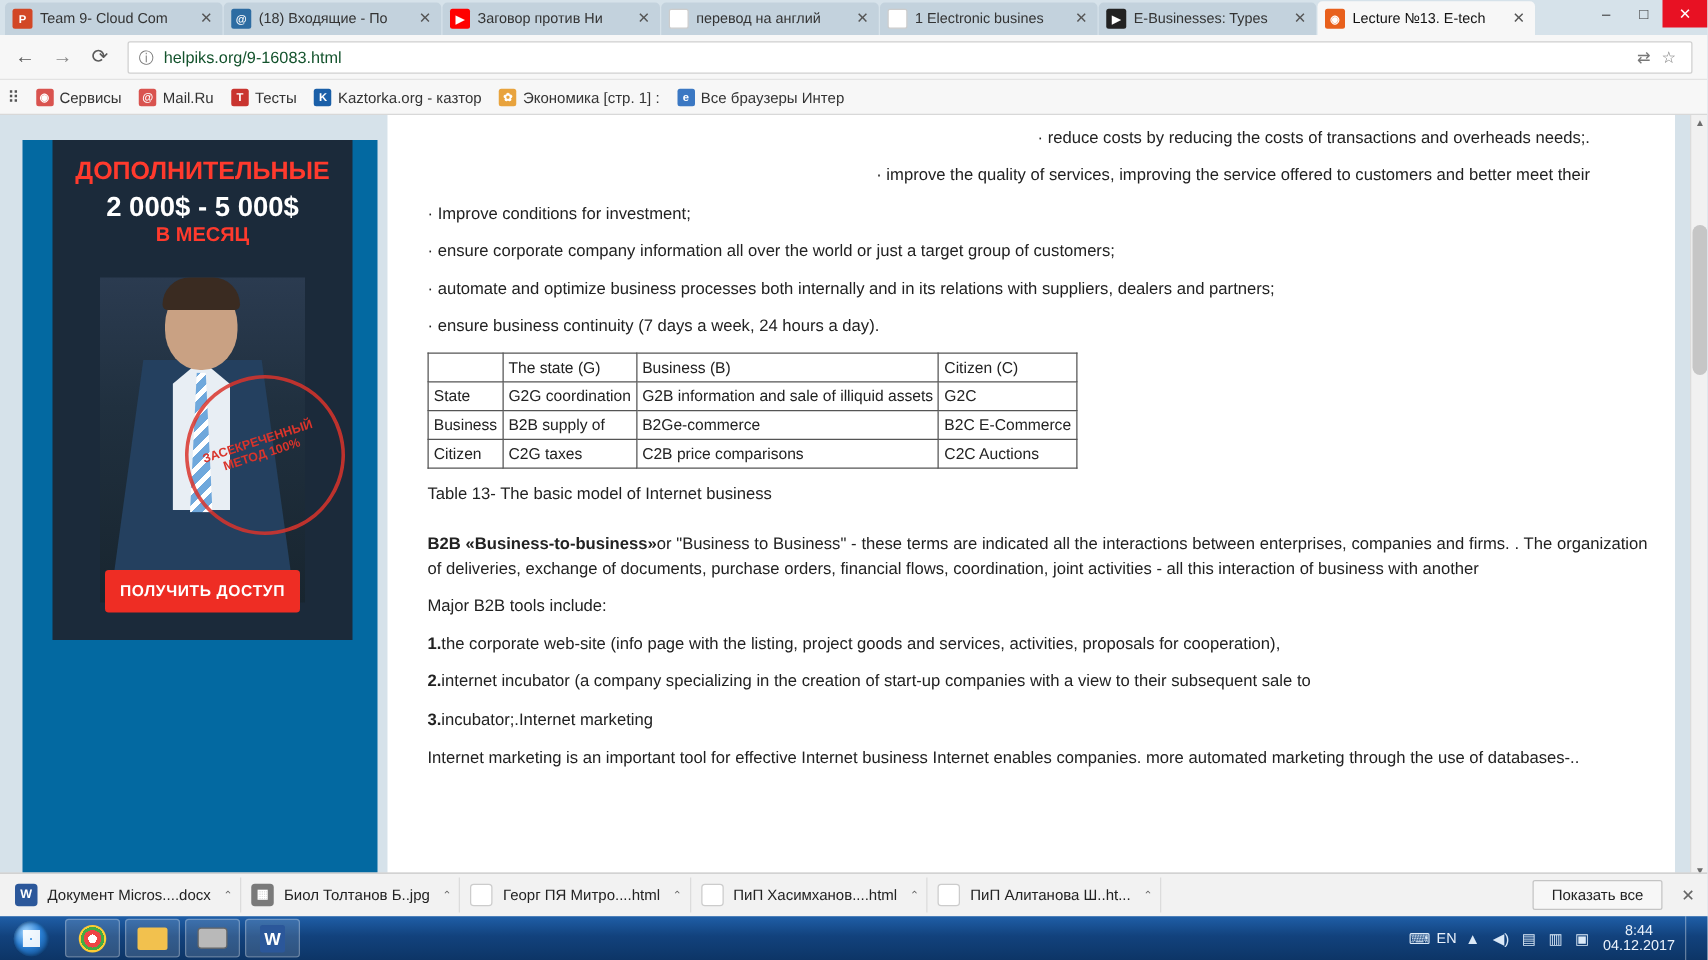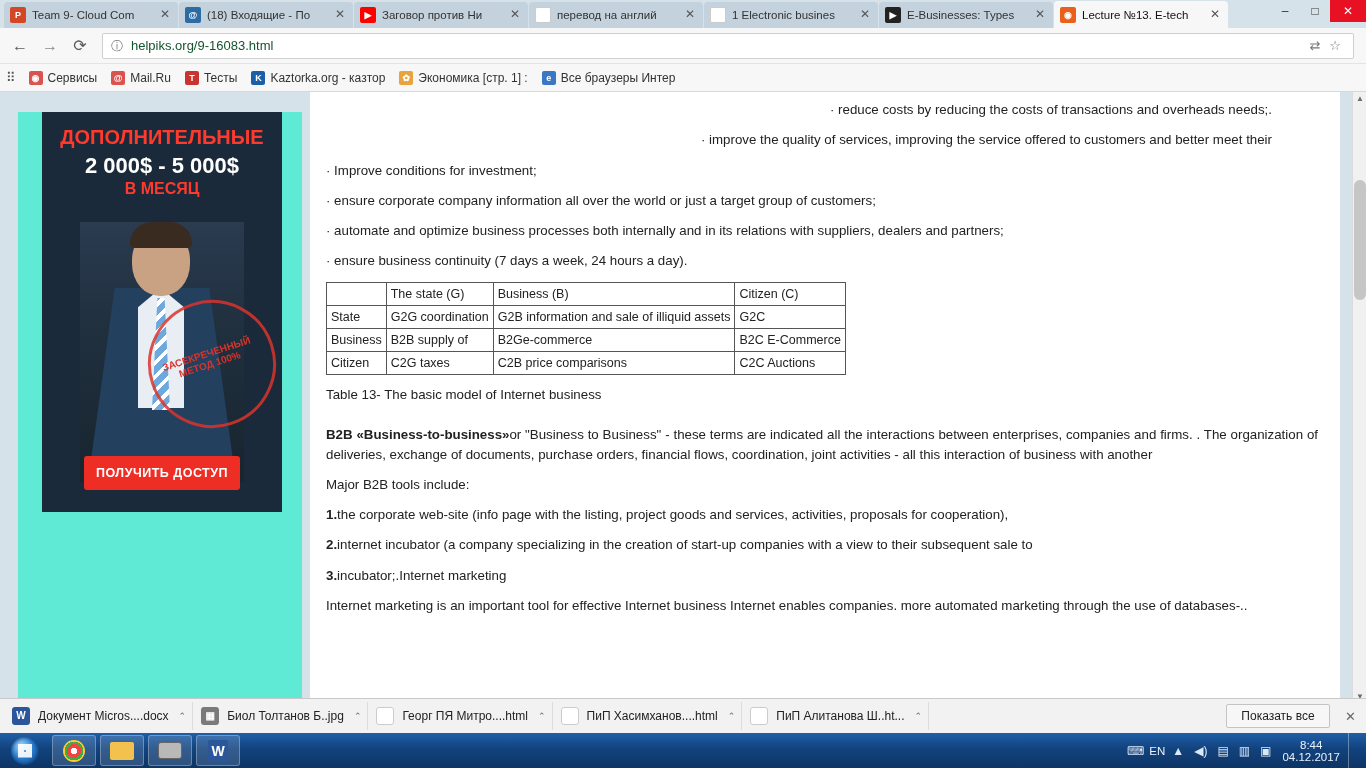--- a/index.html
+++ b/index.html
@@ -183,21 +183,21 @@
   #page {
     position: absolute;
     left: 0; top: 0;
     width: 1352px; height: 612px;
     background: #d6e2ea;
   }
   #ad {
     position: absolute;
     left: 18px; top: 20px;
     width: 284px; height: 588px;
-    background: #5eead4;
+    background: #0369a1;
   }
   #ad-banner {
     position: absolute;
     left: 24px; top: 0px;
     width: 240px; height: 400px;
     background: #1b2a3a;
     overflow: hidden;
   }
   #ad-banner .adtitle {
     color: #ff3a2d;
@@ -293,21 +293,21 @@
     text-align: center;
     line-height: 34px;
     letter-spacing: 0.5px;
   }
 
   #doc {
     position: absolute;
     left: 310px; top: 0;
     width: 1030px; height: 612px;
     background: #ffffff;
-    padding: 8px 22px 0 16px;
+    padding: 8px 22px 0 32px;
     overflow: hidden;
     color: #222;
     font-size: 13.3px;
     line-height: 1.45;
   }
   #doc p { margin: 0 0 11px 0; }
   .indent-r { text-align: right; padding-right: 46px; }
   .strong { font-weight: bold; }
   table.model {
     border-collapse: collapse;

